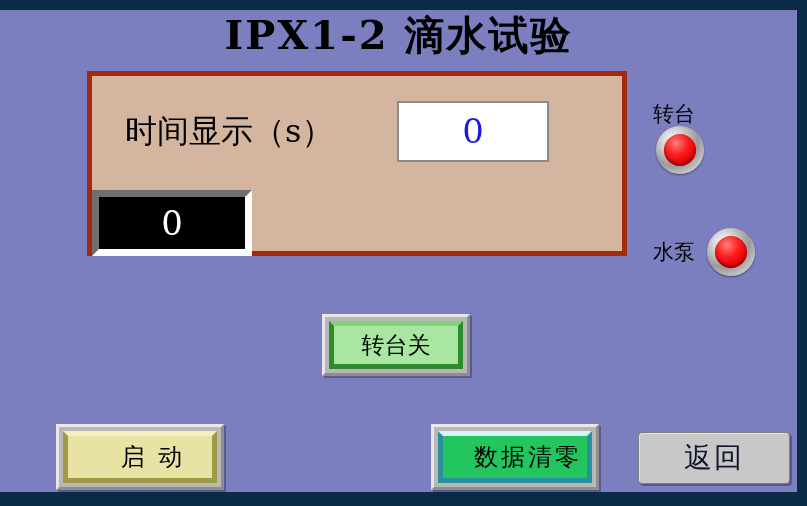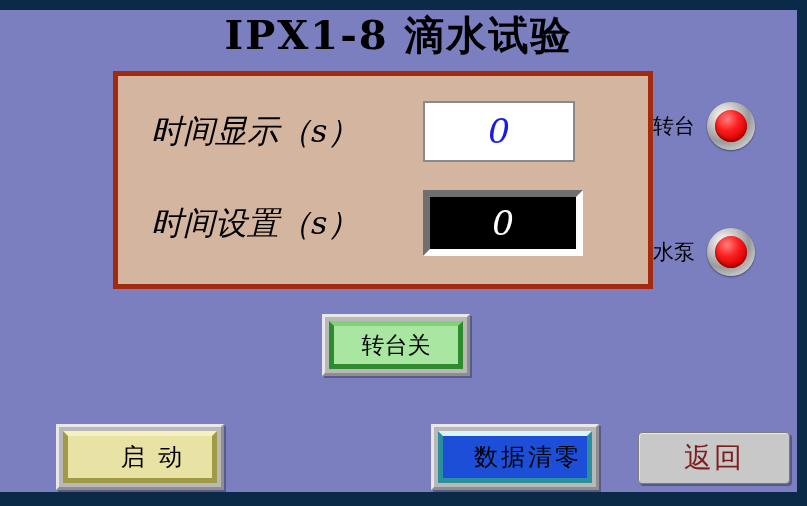--- a/index.html
+++ b/index.html
@@ -40,26 +40,25 @@
     font-size: 40px;
     font-weight: bold;
     letter-spacing: 2px;
     line-height: 46px;
     white-space: nowrap;
   }
 
   
   #panel {
     position: absolute;
-    left: 113px; top: 71px;
-    width: 540px; height: 218px;
+    left: 87px; top: 71px;
+    width: 540px; height: 185px;
     background: #d4b5a0;
     border: 5px solid #a32a0c;
     box-sizing: border-box;
-    font-style: italic;
   }
   .field-row {
     position: absolute;
     left: 0; width: 100%;
     display: flex;
     align-items: center;
   }
   .field-row.r1 { top: 19px; height: 72px; }
   .field-row.r2 { top: 111px; height: 72px; }
   .field-label {
@@ -105,21 +104,21 @@
     font-size: 34px;
     line-height: 36px;
   }
 
   
   .indicator {
     position: absolute;
     display: flex;
     align-items: center;
   }
-  .ind-1 { left: 653px; top: 102px; }
+  .ind-1 { left: 653px; top: 102px; flex-direction: column; }
   .ind-2 { left: 653px; top: 228px; }
   .ind-label {
     color: #000000;
     font-family: "DejaVu Sans", "Liberation Sans", sans-serif;
     font-size: 21px;
     line-height: 24px;
     margin-right: 12px;
     white-space: nowrap;
   }
   .lamp {
@@ -201,66 +200,65 @@
   #btn-stop { left: 243px; }
   #btn-stop .face {
     background: #a9e6a1;
     border-top: 5px solid #d8f5d0;
     border-left: 5px solid #2ea02e;
     border-right: 5px solid #2ea02e;
     border-bottom: 5px solid #2ea02e;
   }
   #btn-clear { left: 431px; }
   #btn-clear .face {
-    background: #1d4ed8;
+    background: #22c55e;
     border-top: 5px solid #d8f4f8;
     border-left: 5px solid #2b8f9e;
     border-right: 5px solid #2b8f9e;
     border-bottom: 5px solid #2b8f9e;
   }
 
   
   #btn-back {
     position: absolute;
     left: 638px; top: 432px;
     width: 152px; height: 52px;
     background: #c8c8c8;
     border: 1px solid #7d7d7d;
     border-radius: 4px;
     box-sizing: border-box;
     display: flex;
     align-items: center;
     justify-content: center;
-    color: #7f1d1d;
+    color: #0f172a;
     font-family: "DejaVu Sans", "Liberation Sans", sans-serif;
     font-size: 28px;
     line-height: 32px;
     letter-spacing: 2px;
     box-shadow: 2px 2px 0 rgba(0,0,0,0.30), inset 1px 1px 0 #e6e6e6;
     cursor: pointer;
   }
 </style>
 </head>
 <body>
 
 <div id="screen">
 
   <div class="bar-top"></div>
 
-  <div id="title">IPX1-8 滴水试验</div>
+  <div id="title">IPX1-2 滴水试验</div>
 
   <div id="panel">
 
     <div class="field-row r1">
       <div class="field-label">时间显示（s）</div>
       <div class="display-box">0</div>
     </div>
 
     <div class="field-row r2">
-      <div class="field-label">时间设置（s）</div>
       <div class="setting-box">0</div>
     </div>
 
   </div>
 
   <div class="indicator ind-1">
     <span class="ind-label">转台</span>
     <span class="lamp">
       <span class="lamp-inner"></span>
     </span>

